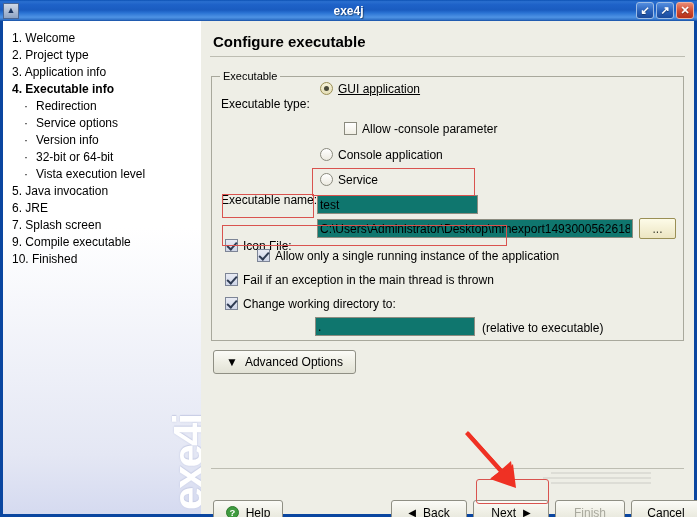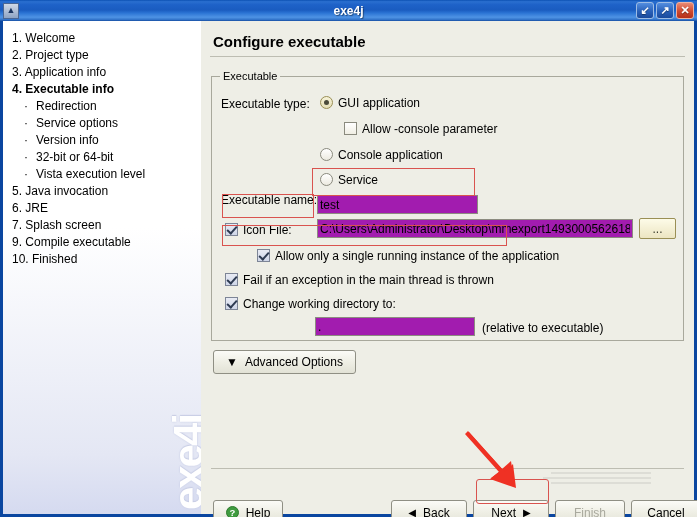--- a/index.html
+++ b/index.html
@@ -225,21 +225,21 @@
     border: solid #2e3b52;
     border-width: 0 2px 2px 0;
     transform: rotate(42deg);
   }
   .lbl { margin-left: 5px; }
 
   
   .tinput {
     box-sizing: border-box;
     border: 1px solid #8c8c80;
-    background: #a21caf;
+    background: #0f766e;
     font-family: "Liberation Sans", sans-serif;
     font-size: 12px;
     color: #000;
     padding: 1px 2px;
     height: 19px;
     line-height: 15px;
     outline: none;
   }
 
   
@@ -356,41 +356,41 @@
   <div class="main">
 
     <div class="page-title">Configure executable</div>
     <div class="title-rule"></div>
 
     <div class="groupbox">
       <div class="groupbox-title">Executable</div>
 
       <div class="row" style="left:9px; top:20px;">Executable type:</div>
 
-      <div class="row" style="left:108px; top:19px;">
+      <div class="row" style="left:108px; top:5px;text-decoration:underline;">
         <span class="radio checked"></span><span class="lbl">GUI application</span>
       </div>
 
       <div class="row" style="left:132px; top:45px;">
         <span class="cb"></span><span class="lbl">Allow -console parameter</span>
       </div>
 
       <div class="row" style="left:108px; top:71px;text-align:right;">
         <span class="radio"></span><span class="lbl">Console application</span>
       </div>
 
       <div class="row" style="left:108px; top:96px;">
         <span class="radio"></span><span class="lbl">Service</span>
       </div>
 
       <div class="row" style="left:9px; top:116px;">Executable name:</div>
       <input class="tinput" style="position: absolute; left: 105px; top: 118px; width: 161px;" value="test">
       <div class="row" style="left:268px; top:122px;margin-top:23px;">.exe</div>
 
-      <div class="row" style="left:13px; top:146px;">
+      <div class="row" style="left:13px; top:162px;">
         <span class="cb checked"></span><span class="lbl">Icon File:</span>
       </div>
       <input class="tinput" style="position: absolute; left: 105px; top: 142px; width: 316px;" value="C:\Users\Administrator\Desktop\mmexport1493000562618.jpg">
       <div class="browse-btn" style="position:absolute; left:427px; top:141px; width:37px; height:21px;">...</div>
 
       <div class="row" style="left:13px; top:172px;padding-left:32px;">
         <span class="cb checked"></span><span class="lbl">Allow only a single running instance of the application</span>
       </div>
       <div class="row" style="left:13px; top:196px;">
         <span class="cb checked"></span><span class="lbl">Fail if an exception in the main thread is thrown</span>

